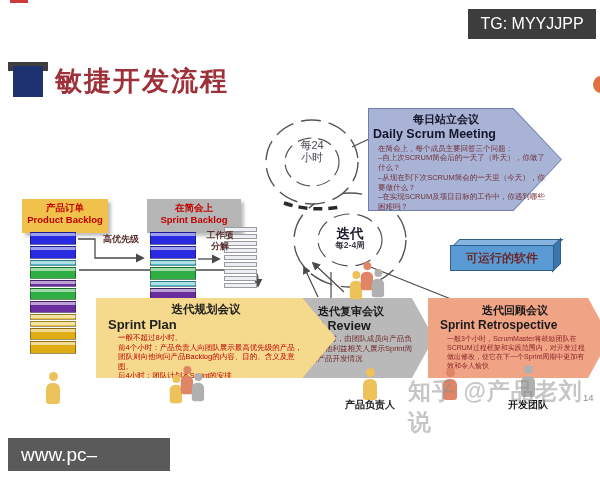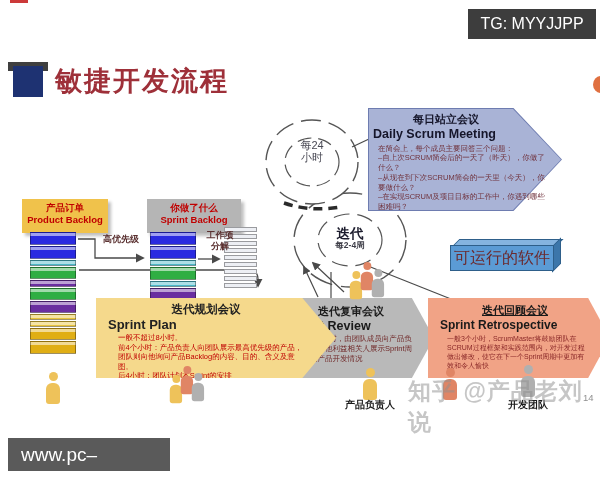--- a/index.html
+++ b/index.html
@@ -64,30 +64,30 @@
   .plan-arrow .m-title-cn{font-size:11.5px;width:196px;margin-top:4px;color:#222;}
   .plan-arrow .m-title-en{font-size:13px;width:196px;color:#222;}
   .plan-arrow .m-body{font-size:7.5px;color:var(--accent_red);line-height:1.28;width:188px;margin:1px 0 0 10px;}
 
   .review-arrow{left:276px;top:298px;width:146px;height:80px;background:var(--review_fill);z-index:3;}
   .review-arrow .m-title-cn{font-size:11px;width:126px;margin-top:6px;color:#1a1a1a;}
   .review-arrow .m-title-en{font-size:12.5px;width:126px;color:#1a1a1a;}
   .review-arrow .m-body{font-size:7.5px;color:#702828;line-height:1.3;width:118px;margin:1px 0 0 7px;}
 
   .retro-arrow{left:428px;top:298px;width:170px;height:80px;background:var(--retro_fill);z-index:3;}
-  .retro-arrow .m-title-cn{font-size:11px;width:150px;margin-top:5px;color:#1a1a1a;text-decoration:underline;}
+  .retro-arrow .m-title-cn{font-size:11px;width:150px;margin-top:5px;color:#1a1a1a;}
   .retro-arrow .m-title-en{font-size:12px;width:150px;color:#1a1a1a;}
   .retro-arrow .m-body{font-size:7px;color:#8a2828;line-height:1.3;width:142px;margin:2px 0 0 7px;}
 
   
   .increment-box{left:456px;top:203px;width:92px;height:25px;background:var(--increment_fill);
                  border:1px solid #9aa2c8;border-radius:2px;box-shadow:2px 2px 2px rgba(0,0,0,.18);
                  color:var(--accent_red);font-weight:bold;font-size:10px;text-align:center;line-height:25px;z-index:3;}
   .software-box{left:450px;top:245px;width:102px;height:24px;background:var(--software_fill);
-                border:1px solid #2e5f8a;color:#6b2a2e;font-weight:normal;font-size:16px;
+                border:1px solid #2e5f8a;color:#6b2a2e;font-weight:bold;font-size:12px;
                 text-align:center;line-height:24px;z-index:3;}
   .software-top{left:455px;top:239px;width:102px;height:7px;background:#85b4e0;border:1px solid #2e5f8a;
                 transform:skewX(-45deg);z-index:3;}
   .software-side{left:552px;top:242px;width:7px;height:24px;background:#3c76aa;border:1px solid #2e5f8a;
                  transform:skewY(-45deg);z-index:3;}
 
   
   .person{position:absolute;width:18px;height:33px;z-index:5;}
   .person .head{position:absolute;top:0;left:5px;width:9px;height:9px;border-radius:50%;}
   .person .bod{position:absolute;top:11px;left:2px;width:14px;height:21px;border-radius:6px 6px 3px 3px;}
@@ -143,21 +143,21 @@
     <path d="M 368 266 L 456 301" fill="none" stroke="#4a4a4a" stroke-width="1.2"></path>
     <path d="M 318 297 L 304 267" fill="none" stroke="#4a4a4a" stroke-width="1.2" marker-end="url(#ah)"></path>
     <path d="M 344 292 L 313 263" fill="none" stroke="#4a4a4a" stroke-width="1.2" marker-end="url(#ah)"></path>
   </svg>
 
   <div class="abs lblbox product-label">
     <div>产品订单</div>
     <div>Product  Backlog</div>
   </div>
   <div class="abs lblbox sprint-label">
-    <div>你做了什么</div>
+    <div>在简会上</div>
     <div>Sprint Backlog</div>
   </div>
 
   <div class="abs stack stack-product">
       <div class="blk" style="height: 13px; background: linear-gradient(rgba(255, 255, 255, 0.55) 0px, rgba(255, 255, 255, 0.55) 3px, rgba(255, 255, 255, 0) 3px), rgb(42, 42, 224);"></div>
       <div class="blk" style="height: 13px; background: linear-gradient(rgba(255, 255, 255, 0.55) 0px, rgba(255, 255, 255, 0.55) 3px, rgba(255, 255, 255, 0) 3px), rgb(42, 42, 224);"></div>
       <div class="blk" style="height: 6px; background: linear-gradient(rgba(255, 255, 255, 0.55) 0px, rgba(255, 255, 255, 0.55) 3px, rgba(255, 255, 255, 0) 3px), rgb(73, 184, 200);"></div>
       <div class="blk" style="height: 12px; background: linear-gradient(rgba(255, 255, 255, 0.55) 0px, rgba(255, 255, 255, 0.55) 3px, rgba(255, 255, 255, 0) 3px), rgb(47, 174, 67);"></div>
       <div class="blk" style="height: 7px; background: linear-gradient(rgba(255, 255, 255, 0.55) 0px, rgba(255, 255, 255, 0.55) 3px, rgba(255, 255, 255, 0) 3px), rgb(106, 46, 160);"></div>
       <div class="blk" style="height: 12px; background: linear-gradient(rgba(255, 255, 255, 0.55) 0px, rgba(255, 255, 255, 0.55) 3px, rgba(255, 255, 255, 0) 3px), rgb(47, 174, 67);"></div>

